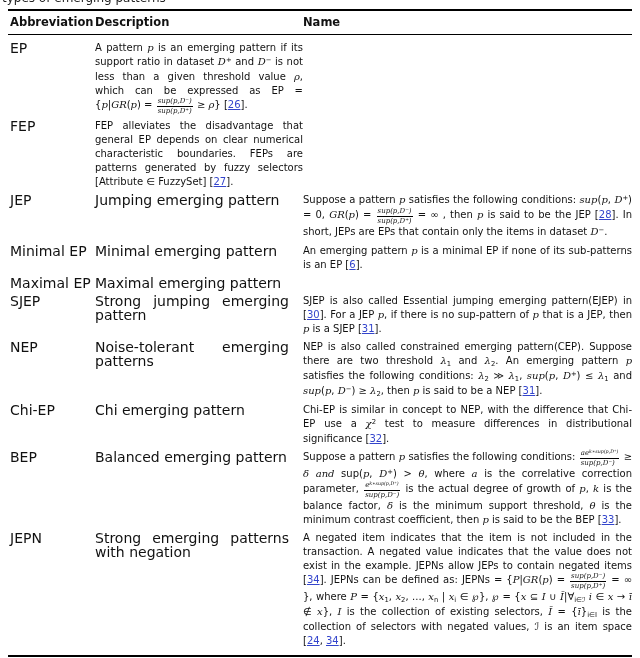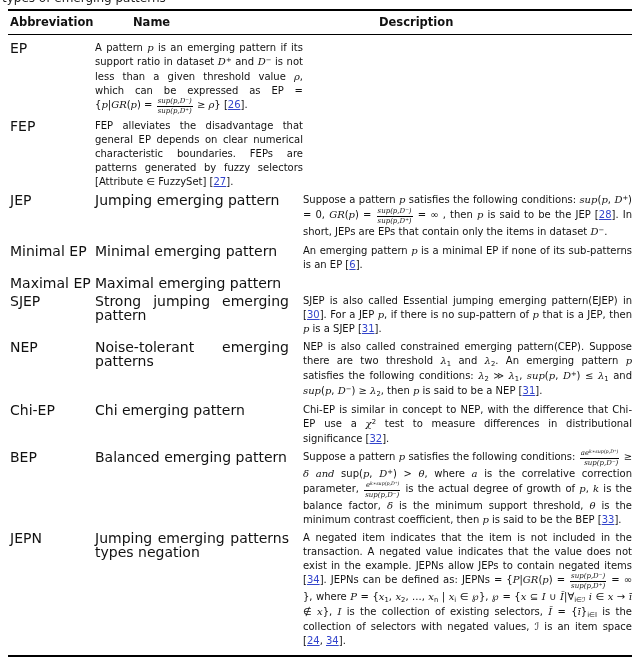--- a/index.html
+++ b/index.html
@@ -7,58 +7,58 @@
   .page{
     width:640px;height:658px;position:relative;overflow:hidden;
     background:#fff;color:var(--ink);
     font-family:"DejaVu Sans",sans-serif;
   }
   .caption-clip{height:7px;overflow:hidden;margin:0 0 0 2px;}
   .caption-clip span{display:block;margin-top:-9px;font-size:12px;color:#222;white-space:nowrap;}
   .rule{margin:0 8px;border:0;border-top:2px solid var(--rule);}
   .rule.top{margin-top:2px;}
   .rule.mid{border-top-width:1.2px;}
-  .grid{display:grid;grid-template-columns:87px 208px 1fr;align-items:start;margin:0 8px;gap:38px;}
+  .grid{display:grid;grid-template-columns:87px 208px 1fr;align-items:start;margin:0 8px;}
   .header-grid{padding:4px 0 5px;}
   .header-grid .hcell{font-weight:bold;font-size:11.5px;line-height:14px;}
   .hcell.first, .cell.abbr{padding-left:2px;}
   .body{margin:0 8px;padding-top:6px;height:620px;overflow:hidden;box-sizing:border-box;}
   .row{display:grid;grid-template-columns:87px 208px 1fr;align-items:start;margin:0 0 4px 0;}
   .cell{font-size:14px;line-height:14px;}
   .cell.name{padding-right:14px;text-align:justify;}
   .cell.desc{
     font-size:10px;line-height:14px;text-align:justify;
     -webkit-hyphens:none;hyphens:none;
   }
   .i{font-style:italic;font-family:"DejaVu Serif",serif;}
   .sup{font-size:0.68em;position:relative;top:-0.45em;}
   .sub{font-size:0.68em;position:relative;top:0.28em;}
   .cite{color:var(--cite);text-decoration:underline;}
   .frac{
-    display:inline-block;vertical-align:-0.5em;text-align:right;line-height:1;
+    display:inline-block;vertical-align:-0.5em;text-align:left;line-height:1;
     margin:0 1px;font-family:"DejaVu Serif",serif;font-style:italic;
   }
   .frac .num{display:block;font-size:7px;padding:0 1px 1px;}
   .frac .den{display:block;font-size:7px;border-top:0.8px solid var(--rule);padding:1px 1px 0;}
 </style>
 </head>
 <body>
 
 <div class="page">
 
   <div class="caption-clip">
     <span>types of emerging patterns</span>
   </div>
 
   <hr class="rule top">
 
   <div class="grid header-grid">
     <div class="hcell first">Abbreviation</div>
+    <div class="hcell">Description</div>
     <div class="hcell">Name</div>
-    <div class="hcell">Description</div>
   </div>
 
   <hr class="rule mid">
 
   <div class="body">
 
     <div class="row">
       <div class="cell abbr">EP</div>
       <div class="cell desc">A pattern <span class="i">p</span> is an emerging pattern if its support ratio in dataset <span class="i">D</span><span class="sup">+</span> and <span class="i">D</span><span class="sup">−</span> is not less than a given threshold value <span class="i">ρ</span>, which can be expressed as EP = {<span class="i">p</span>|<span class="i">GR</span>(<span class="i">p</span>) = <span class="frac"><span class="num">sup(p,D⁻)</span><span class="den">sup(p,D⁺)</span></span> ≥ <span class="i">ρ</span>} [<span class="cite">26</span>].</div>
     </div>
@@ -104,21 +104,21 @@
     </div>
 
     <div class="row">
       <div class="cell abbr">BEP</div>
       <div class="cell name">Balanced emerging pattern</div>
       <div class="cell desc">Suppose a pattern <span class="i">p</span> satisfies the following conditions: <span class="frac"><span class="num"><span class="i">ae</span><span class="sup">k∗sup(p,D⁺)</span></span><span class="den">sup(p,D⁻)</span></span> ≥ <span class="i">δ</span> <span class="i">and</span> sup(<span class="i">p</span>, <span class="i">D</span><span class="sup">+</span>) &gt; <span class="i">θ</span>, where <span class="i">a</span> is the correlative correction parameter, <span class="frac"><span class="num"><span class="i">e</span><span class="sup">k∗sup(p,D⁺)</span></span><span class="den">sup(p,D⁻)</span></span> is the actual degree of growth of <span class="i">p</span>, <span class="i">k</span> is the balance factor, <span class="i">δ</span> is the minimum support threshold, <span class="i">θ</span> is the minimum contrast coefficient, then <span class="i">p</span> is said to be the BEP [<span class="cite">33</span>].</div>
     </div>
 
     <div class="row">
       <div class="cell abbr">JEPN</div>
-      <div class="cell name">Jumping emerging patterns types negation</div>
+      <div class="cell name">Strong emerging patterns with negation</div>
       <div class="cell desc">A negated item indicates that the item is not included in the transaction.  A negated value indicates that the value does not exist in the example.  JEPNs allow JEPs to contain negated items [<span class="cite">34</span>].  JEPNs can be defined as:  JEPNs = {<span class="i">P</span>|<span class="i">GR</span>(<span class="i">p</span>) = <span class="frac"><span class="num">sup(p,D⁻)</span><span class="den">sup(p,D⁺)</span></span> = ∞ }, where <span class="i">P</span> = {<span class="i">x</span><span class="sub">1</span>, <span class="i">x</span><span class="sub">2</span>, ..., <span class="i">x</span><span class="sub">n</span> | <span class="i">x</span><span class="sub">i</span> ∈ ℘}, ℘ = {<span class="i">x</span> ⊆ <span class="i">I</span> ∪ <span class="i">Ī</span>|∀<span class="sub">i∈ℐ</span> <span class="i">i</span> ∈ <span class="i">x</span> → <span class="i">ī</span> ∉ <span class="i">x</span>}, <span class="i">I</span> is the collection of existing selectors, <span class="i">Ī</span> = {<span class="i">ī</span>}<span class="sub">i∈I</span> is the collection of selectors with negated values, ℐ is an item space [<span class="cite">24</span>, <span class="cite">34</span>].</div>
     </div>
 
   </div>
 
   <hr class="rule">
 
 </div>
 
 </body></html>

